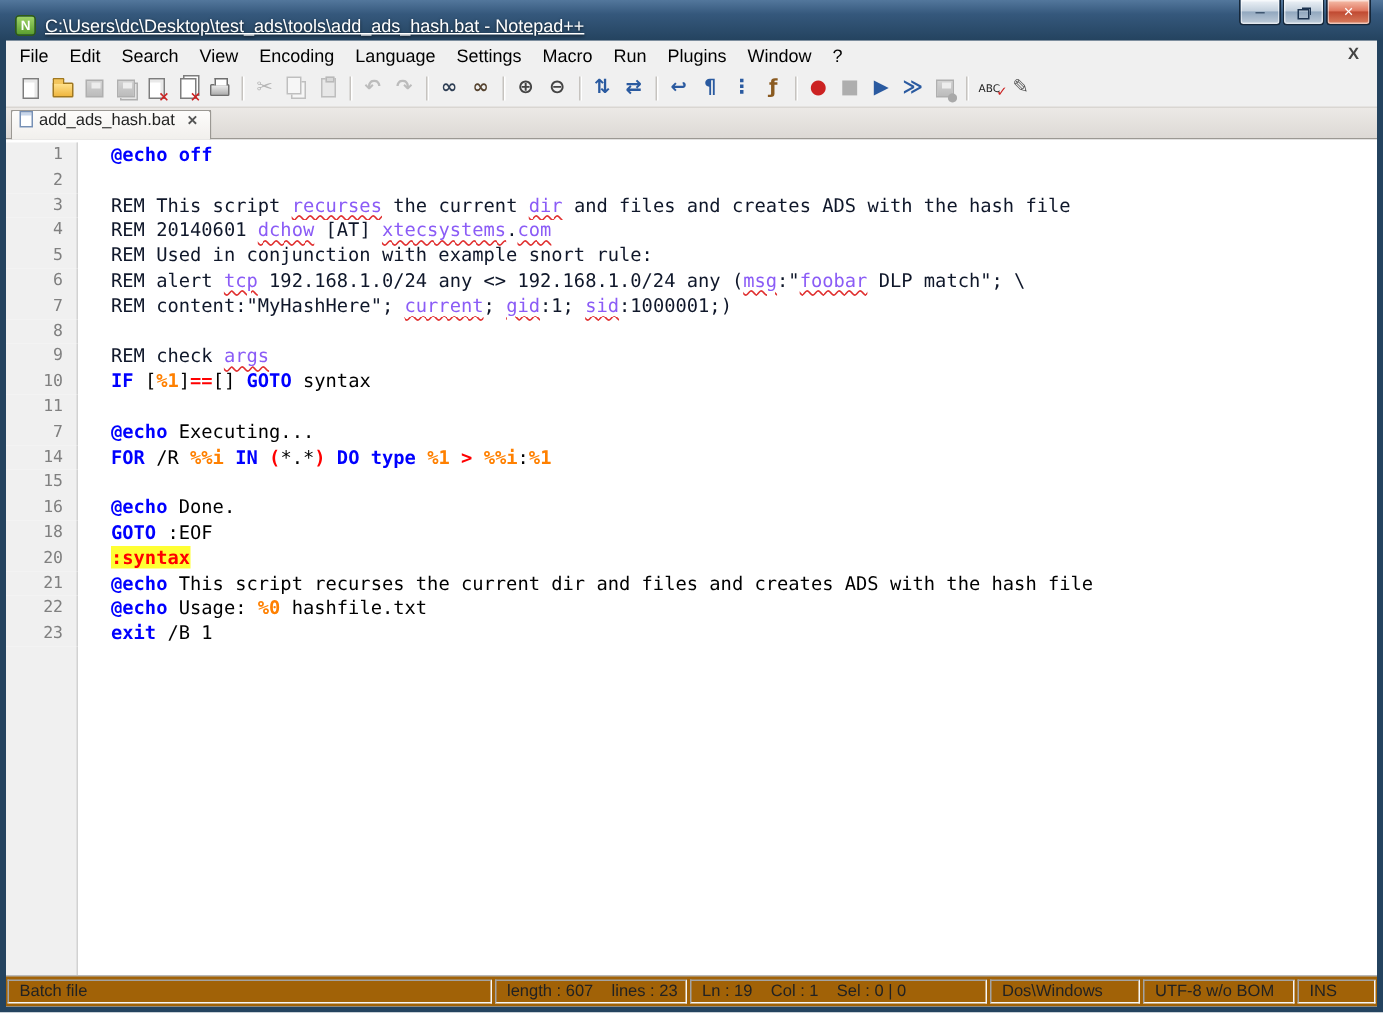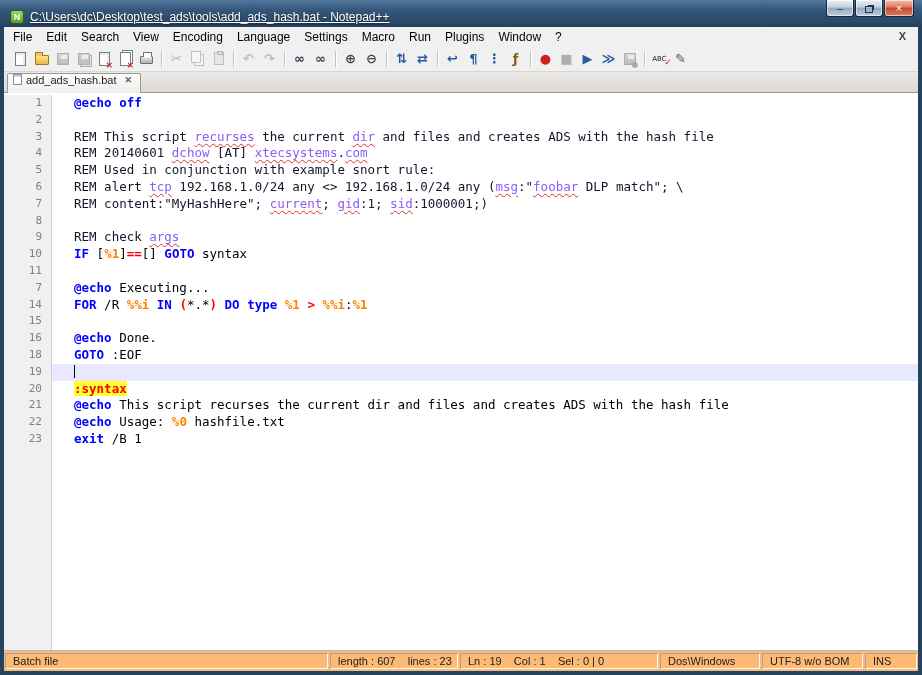--- a/index.html
+++ b/index.html
@@ -134,21 +134,21 @@
   .tk-k  { color:#0000ff; font-weight:bold; }
   .tk-c  { color:#0f172a; }
   .tk-m  { color:#8b5cf6; text-decoration:underline; text-decoration-style:wavy; text-decoration-color:#e03030; text-decoration-thickness:1px; text-underline-offset:2px; }
   .tk-v  { color:#ff8000; font-weight:bold; }
   .tk-o  { color:#ff0000; font-weight:bold; }
   .tk-t  { color:#000000; }
   .tk-lb { color:#ff0000; background:#ffff33; font-weight:bold; }
 
   
   .statusbar {
-    height:21px; flex:0 0 21px; background:#fdba74; border-top:1px solid #b9b9b9;
+    height:21px; flex:0 0 21px; background:#a16207; border-top:1px solid #b9b9b9;
     display:grid; grid-template-columns:325px 130px 200px 102px 103px 1fr;
     font-size:11px; color:#222;
   }
   .sb-cell {
     margin:2px 1px; padding:0 7px;
     border:1px solid; border-color:#a3a3a3 #f7f7f7 #f7f7f7 #a3a3a3;
     display:flex; align-items:center; white-space:pre; overflow:hidden;
   }
 </style>
 </head>
@@ -341,24 +341,20 @@
           </div>
           <div class="ed-row">
             <span class="ln">16</span>
             <span class="code"><span class="tk-k">@echo</span><span class="tk-t"> Done.</span></span>
           </div>
           <div class="ed-row">
             <span class="ln">18</span>
             <span class="code"><span class="tk-k">GOTO</span><span class="tk-t"> :EOF</span></span>
           </div>
           <div class="ed-row">
-            <span class="ln">19</span>
-            <span class="code current"><span class="caret"></span></span>
-          </div>
-          <div class="ed-row">
             <span class="ln">20</span>
             <span class="code"><span class="tk-lb">:syntax</span></span>
           </div>
           <div class="ed-row">
             <span class="ln">21</span>
             <span class="code"><span class="tk-k">@echo</span><span class="tk-t"> This script recurses the current dir and files and creates ADS with the hash file</span></span>
           </div>
           <div class="ed-row">
             <span class="ln">22</span>
             <span class="code"><span class="tk-k">@echo</span><span class="tk-t"> Usage: </span><span class="tk-v">%0</span><span class="tk-t"> hashfile.txt</span></span>

